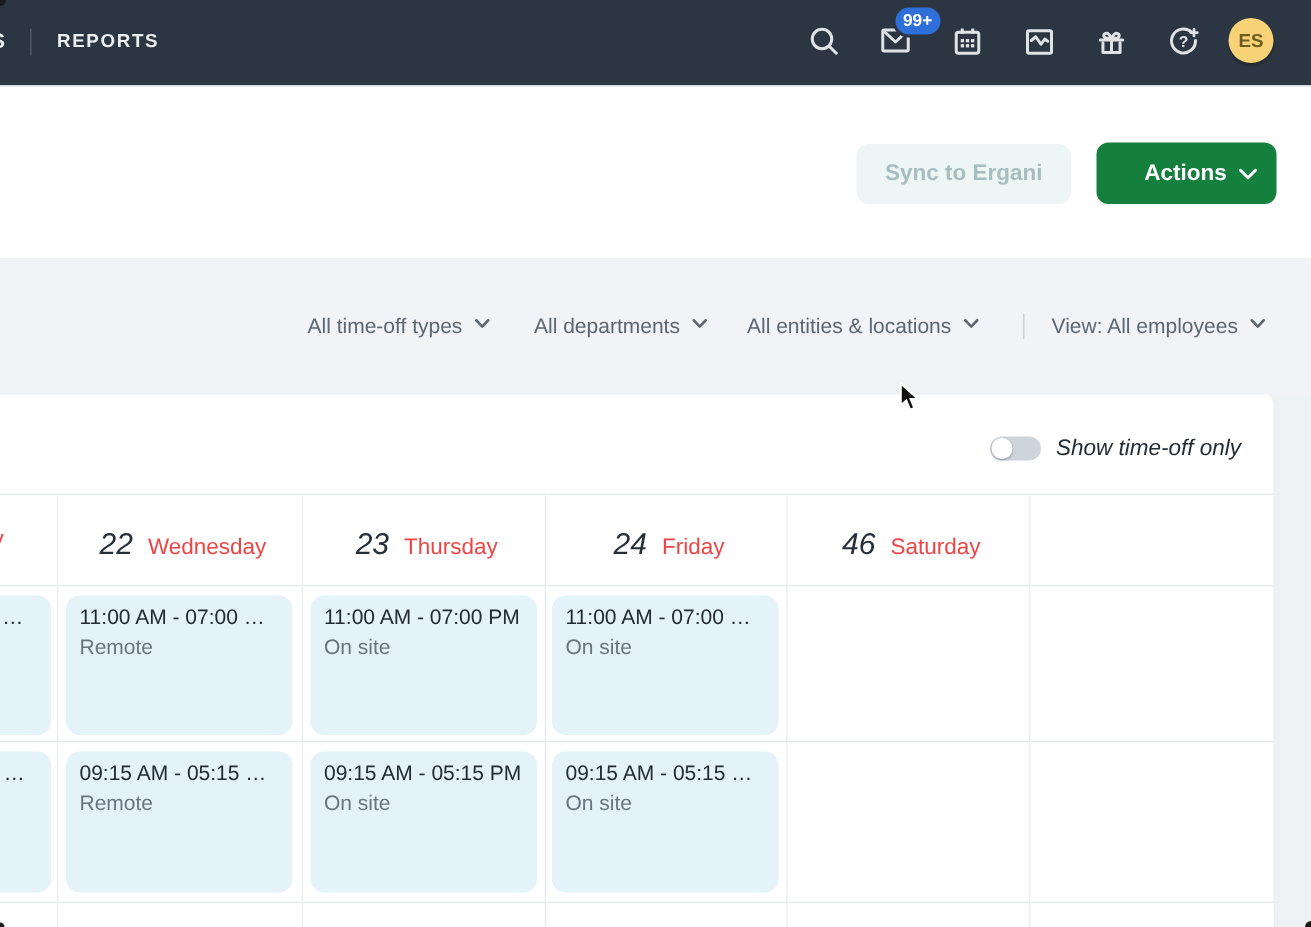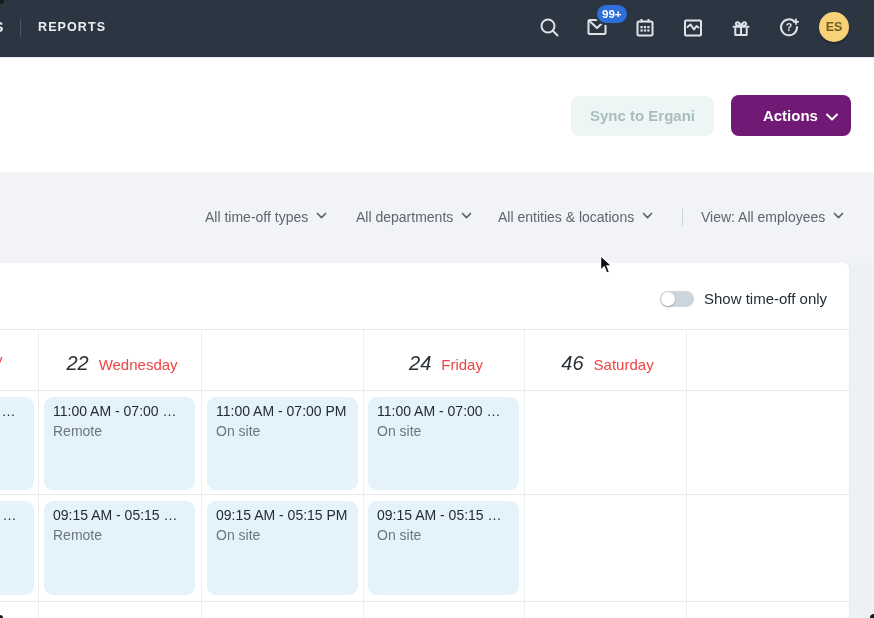--- a/index.html
+++ b/index.html
@@ -10,29 +10,29 @@
 .topbar{position:absolute;left:0;top:0;width:874px;height:57px;background:#2c3642;}
 .topbar .sfrag{position:absolute;left:-6px;top:19px;color:#eef1f3;font-size:14px;font-weight:700;}
 .topbar .tdiv{position:absolute;left:20px;top:19px;width:1px;height:18px;background:#4d5863;}
 .topbar .reports{position:absolute;left:38px;top:20px;color:#edf0f3;font-size:12.5px;font-weight:700;letter-spacing:1.1px;}
 .icon{position:absolute;top:15px;width:24px;height:24px;}
 .badge{position:absolute;left:595px;top:3px;height:22px;padding:0 5px;background:#2e6fd9;border:2px solid #2c3642;border-radius:11px;color:#fff;font-size:11.5px;font-weight:700;line-height:18px;}
 .avatar{position:absolute;left:819px;top:12px;width:30px;height:30px;border-radius:50%;background:#f7d277;color:#6e5d20;font-size:12.5px;font-weight:700;text-align:center;line-height:30px;box-shadow:0 2px 2px rgba(0,0,0,0.25);}
 
 .hdr{position:absolute;left:0;top:57px;width:874px;height:115px;background:#fff;border-top:1px solid #e7ebef;}
 .btn-sync{position:absolute;left:571px;top:38px;width:143px;height:40px;background:#eef6f5;border-radius:8px;color:#a7bdbf;font-size:15px;font-weight:700;text-align:center;line-height:40px;}
-.btn-actions{position:absolute;left:731px;top:37px;width:120px;height:41px;background:#701a75;border-radius:8px;color:#fff;font-size:15px;font-weight:700;text-align:center;line-height:41px;padding-left:20px;}
+.btn-actions{position:absolute;left:731px;top:37px;width:120px;height:41px;background:#15803d;border-radius:8px;color:#fff;font-size:15px;font-weight:700;text-align:center;line-height:41px;padding-left:20px;}
 
 .filters{position:absolute;left:0;top:172px;width:874px;height:91px;background:#f1f3f6;}
 .filters .item{position:absolute;top:31px;height:28px;line-height:28px;color:#5c6670;font-size:14px;font-weight:400;white-space:nowrap;}
 .filters .vdiv{position:absolute;left:682px;top:37px;width:1px;height:17px;background:#ccd2d8;}
 .chev{display:inline-block;margin-left:3px;}
 
 .card{position:absolute;left:0;top:263px;width:850px;height:355px;background:#fff;border-radius:0 6px 0 0;border-right:1px solid #e9ecef;}
-.togglerow{position:absolute;left:0;top:0;width:849px;height:67px;border-bottom:1px solid #e8ebef;}
+.togglerow{position:absolute;left:0;top:0;width:849px;height:67px;border-bottom:1px solid #e8ebef;font-style:italic;}
 .toggle{position:absolute;left:660px;top:28px;width:34px;height:16px;border-radius:8px;background:#ccd4dc;}
 .toggle .knob{position:absolute;left:1px;top:1px;width:14px;height:14px;border-radius:50%;background:#fff;box-shadow:0 1px 2px rgba(0,0,0,0.25);}
 .toggle-label{position:absolute;left:704px;top:28px;height:16px;line-height:16px;color:#242c34;font-size:15px;}
 
 .grid{position:absolute;left:0;top:67px;width:849px;height:288px;}
 .vline{position:absolute;top:0;width:1px;height:288px;background:#edf0f3;}
 .hline{position:absolute;left:0;width:849px;height:1px;background:#e9eced;}
 .dayhdr{position:absolute;top:3px;height:60px;display:flex;align-items:center;justify-content:center;padding-left:4px;}
 .dayhdr .num{font-size:20px;color:#272f38;font-style:italic;}
 .dayhdr .nam{font-size:15px;color:#ef4444;margin-left:10px;position:relative;top:1px;}
@@ -150,20 +150,24 @@
     <div class="hline" style="top:164px"></div>
     <div class="hline" style="top:271px"></div>
 
     <div class="dayhdr" style="left:0;width:0">
         <span class="nam" style="position:absolute;left:-15px;top:18px">y</span>
       </div>
     <div class="dayhdr" style="left:39px;width:162px">
         <span class="num">22</span>
         <span class="nam">Wednesday</span>
       </div>
+    <div class="dayhdr" style="left:202px;width:161px">
+        <span class="num">23</span>
+        <span class="nam">Thursday</span>
+      </div>
     <div class="dayhdr" style="left:364px;width:160px">
         <span class="num">24</span>
         <span class="nam">Friday</span>
       </div>
     <div class="dayhdr" style="left:525px;width:161px">
         <span class="num">46</span>
         <span class="nam">Saturday</span>
       </div>
 
     <div class="ev" style="left:-117px;top:67px">

